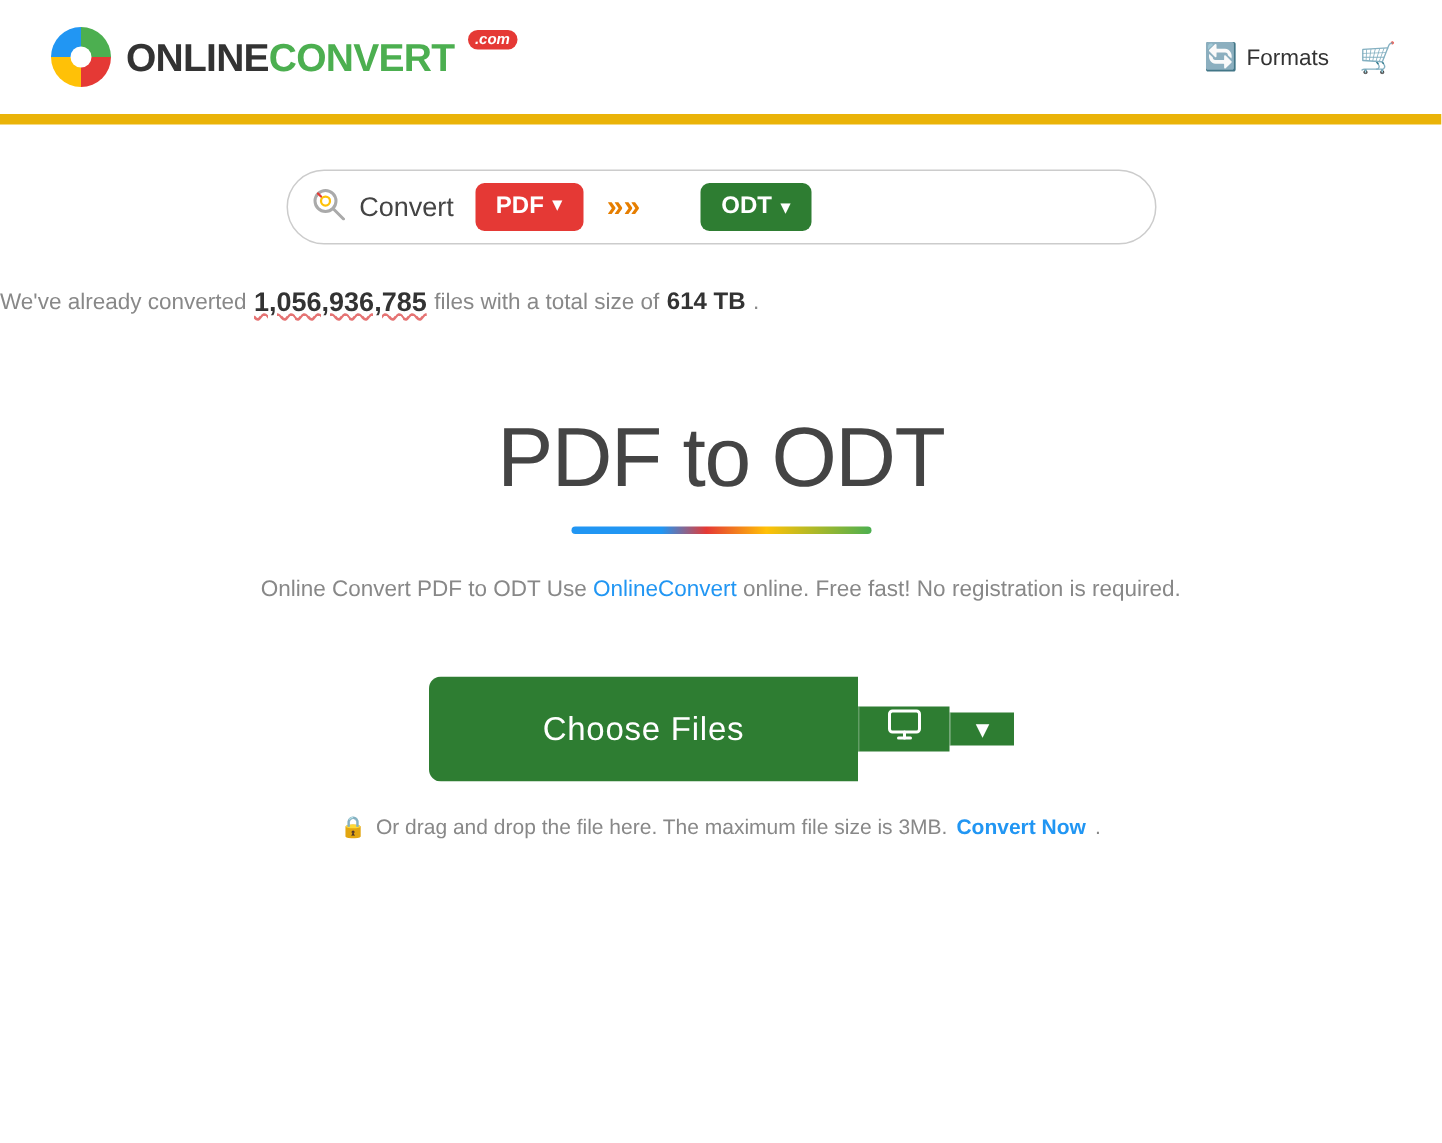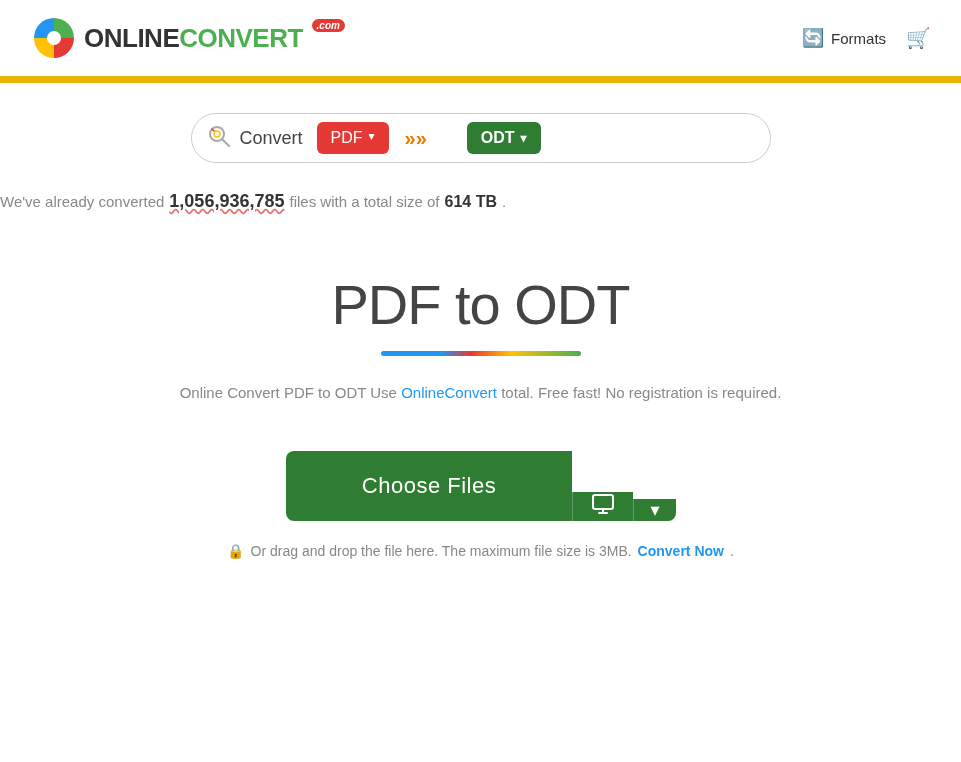--- a/index.html
+++ b/index.html
@@ -101,21 +101,21 @@
       color: #444;
       margin-right: 4px;
     }
     .pdf-btn {
       background: #e53935;
       color: #fff;
       border: none;
       border-radius: 6px;
       padding: 7px 14px;
       font-size: 16px;
-      font-weight: normal;
+      font-weight: bold;
       cursor: pointer;
       display: flex;
       align-items: flex-start;
       gap: 6px;
     }
     .arrows-icon {
       font-size: 20px;
       color: #e67e00;
       font-weight: bold;
       margin: 0 6px;
@@ -193,21 +193,21 @@
       text-align: center;
     }
     .subtitle a {
       color: #2196F3;
       text-decoration: none;
     }
 
     
     .choose-files-wrap {
       display: flex;
-      align-items: flex-end;
+      align-items: center;
       border-radius: 8px;
       overflow: hidden;
       width: 390px;
       margin-bottom: 22px;
     }
     .choose-files-main {
       background: #2e7d32;
       color: #fff;
       border: none;
       flex: 1;
@@ -321,21 +321,21 @@
   <span class="stats-number">1,056,936,785</span>
   <span>files with a total size of</span>
   <span class="stats-size">614 TB</span>
   <span>.</span>
 </div>
 
 <div class="main-content">
   <h1 class="page-title">PDF to ODT</h1>
   <div class="rainbow-line"></div>
   <p class="subtitle">
-    <span>Online Convert PDF to ODT Use </span><a href="#">OnlineConvert</a><span> total. Free fast! No registration is required.</span>
+    <span>Online Convert PDF to ODT Use </span><a href="#">OnlineConvert</a><span> online. Free fast! No registration is required.</span>
   </p>
 
   <div class="choose-files-wrap">
     <button class="choose-files-main">Choose Files</button>
     <button class="choose-files-icon-btn">
       <span>
         
         <svg width="24" height="24" viewBox="0 0 24 24" fill="none" xmlns="http://www.w3.org/2000/svg">
           <rect x="2" y="3" width="20" height="14" rx="2" stroke="white" stroke-width="2" fill="none"></rect>
           <line x1="8" y1="21" x2="16" y2="21" stroke="white" stroke-width="2" stroke-linecap="round"></line>

